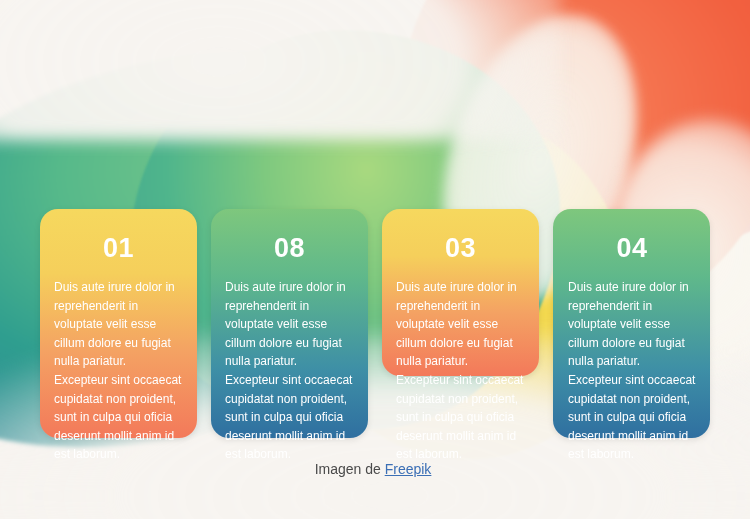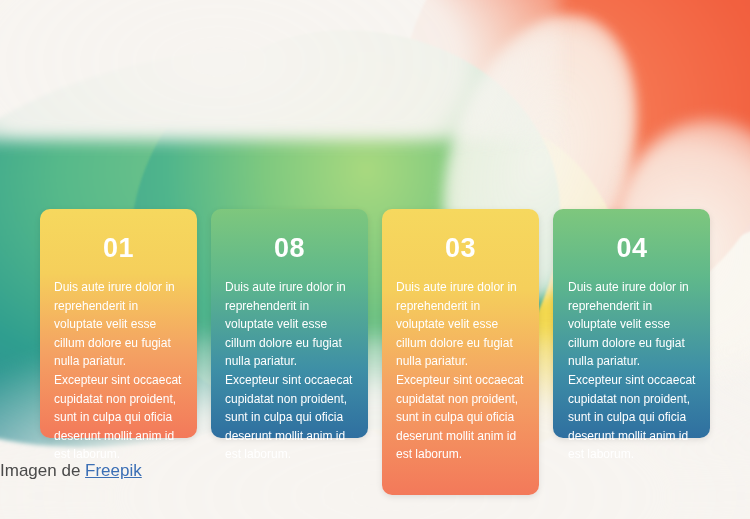--- a/index.html
+++ b/index.html
@@ -122,35 +122,35 @@
   .cards {
     position: absolute;
     left: 40px;
     top: 209px;
     width: 672px;
     display: flex;
     gap: 14px;
   }
   .card {
     width: 157px;
-    border-radius: 10px;
+    border-radius: 18px;
     padding: 18px 14px 14px 14px;
     box-sizing: border-box;
     box-shadow: 0 2px 6px rgba(0,0,0,0.10);
   }
   .card-1 {
     height: 229px;
     background: linear-gradient(180deg, #f6d85e 0%, #f5cf5b 28%, #f4a263 62%, #f3795a 100%);
   }
   .card-2 {
     height: 229px;
     background: linear-gradient(180deg, #7ec77d 0%, #5fb88b 30%, #3e8fa6 70%, #2f6fa0 100%);
   }
   .card-3 {
-    height: 286px;
+    height: 167px;
     background: linear-gradient(180deg, #f6d85e 0%, #f5cf5b 28%, #f4a263 62%, #f3795a 100%);
   }
   .card-4 {
     height: 229px;
     background: linear-gradient(180deg, #7ec77d 0%, #5fb88b 30%, #3e8fa6 70%, #2f6fa0 100%);
     padding-left: 15px;
   }
   .card-number {
     text-align: center;
     color: #ffffff;
@@ -165,21 +165,22 @@
     font-size: 12px;
     line-height: 1.55;
   }
 
   
   .credit {
     position: absolute;
     left: 0;
     right: 4px;
     top: 461px;
-    font-size: 17px;
+    text-align: center;
+    font-size: 14px;
     color: #4a4a4a;
   }
   .credit a {
     color: #3b6fb5;
     text-decoration: underline;
   }
 </style>
 </head>
 <body>
 

